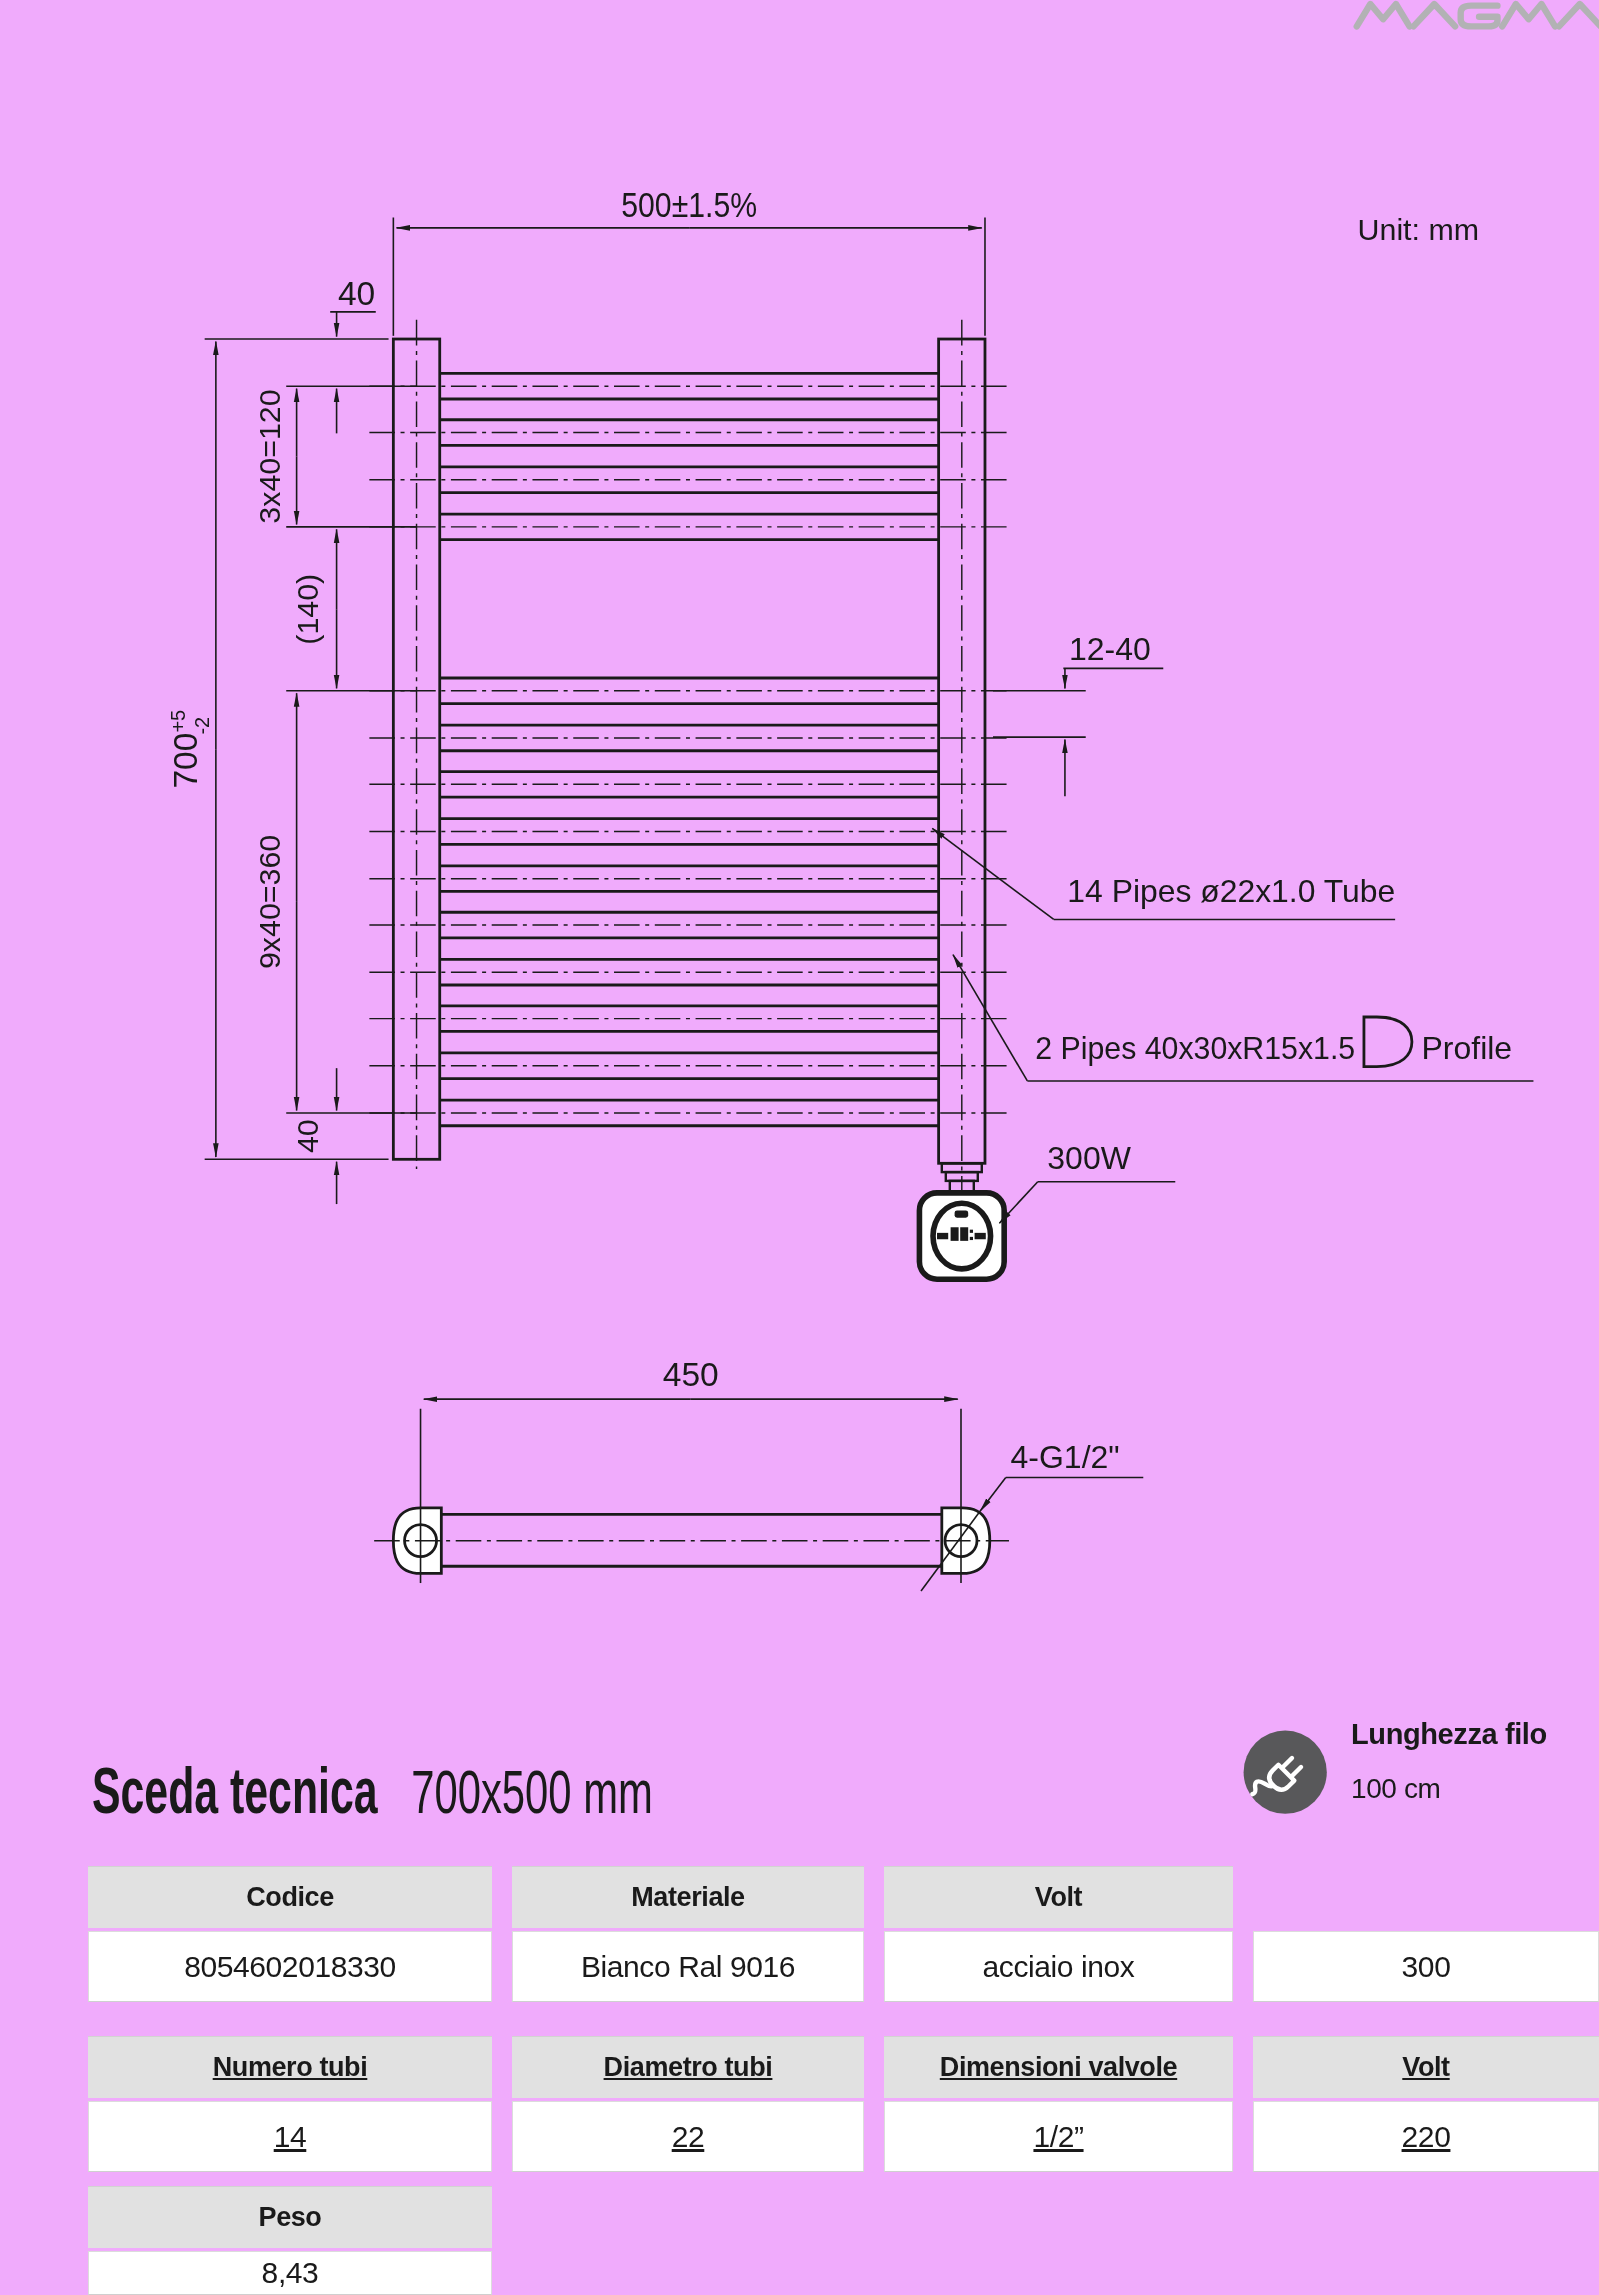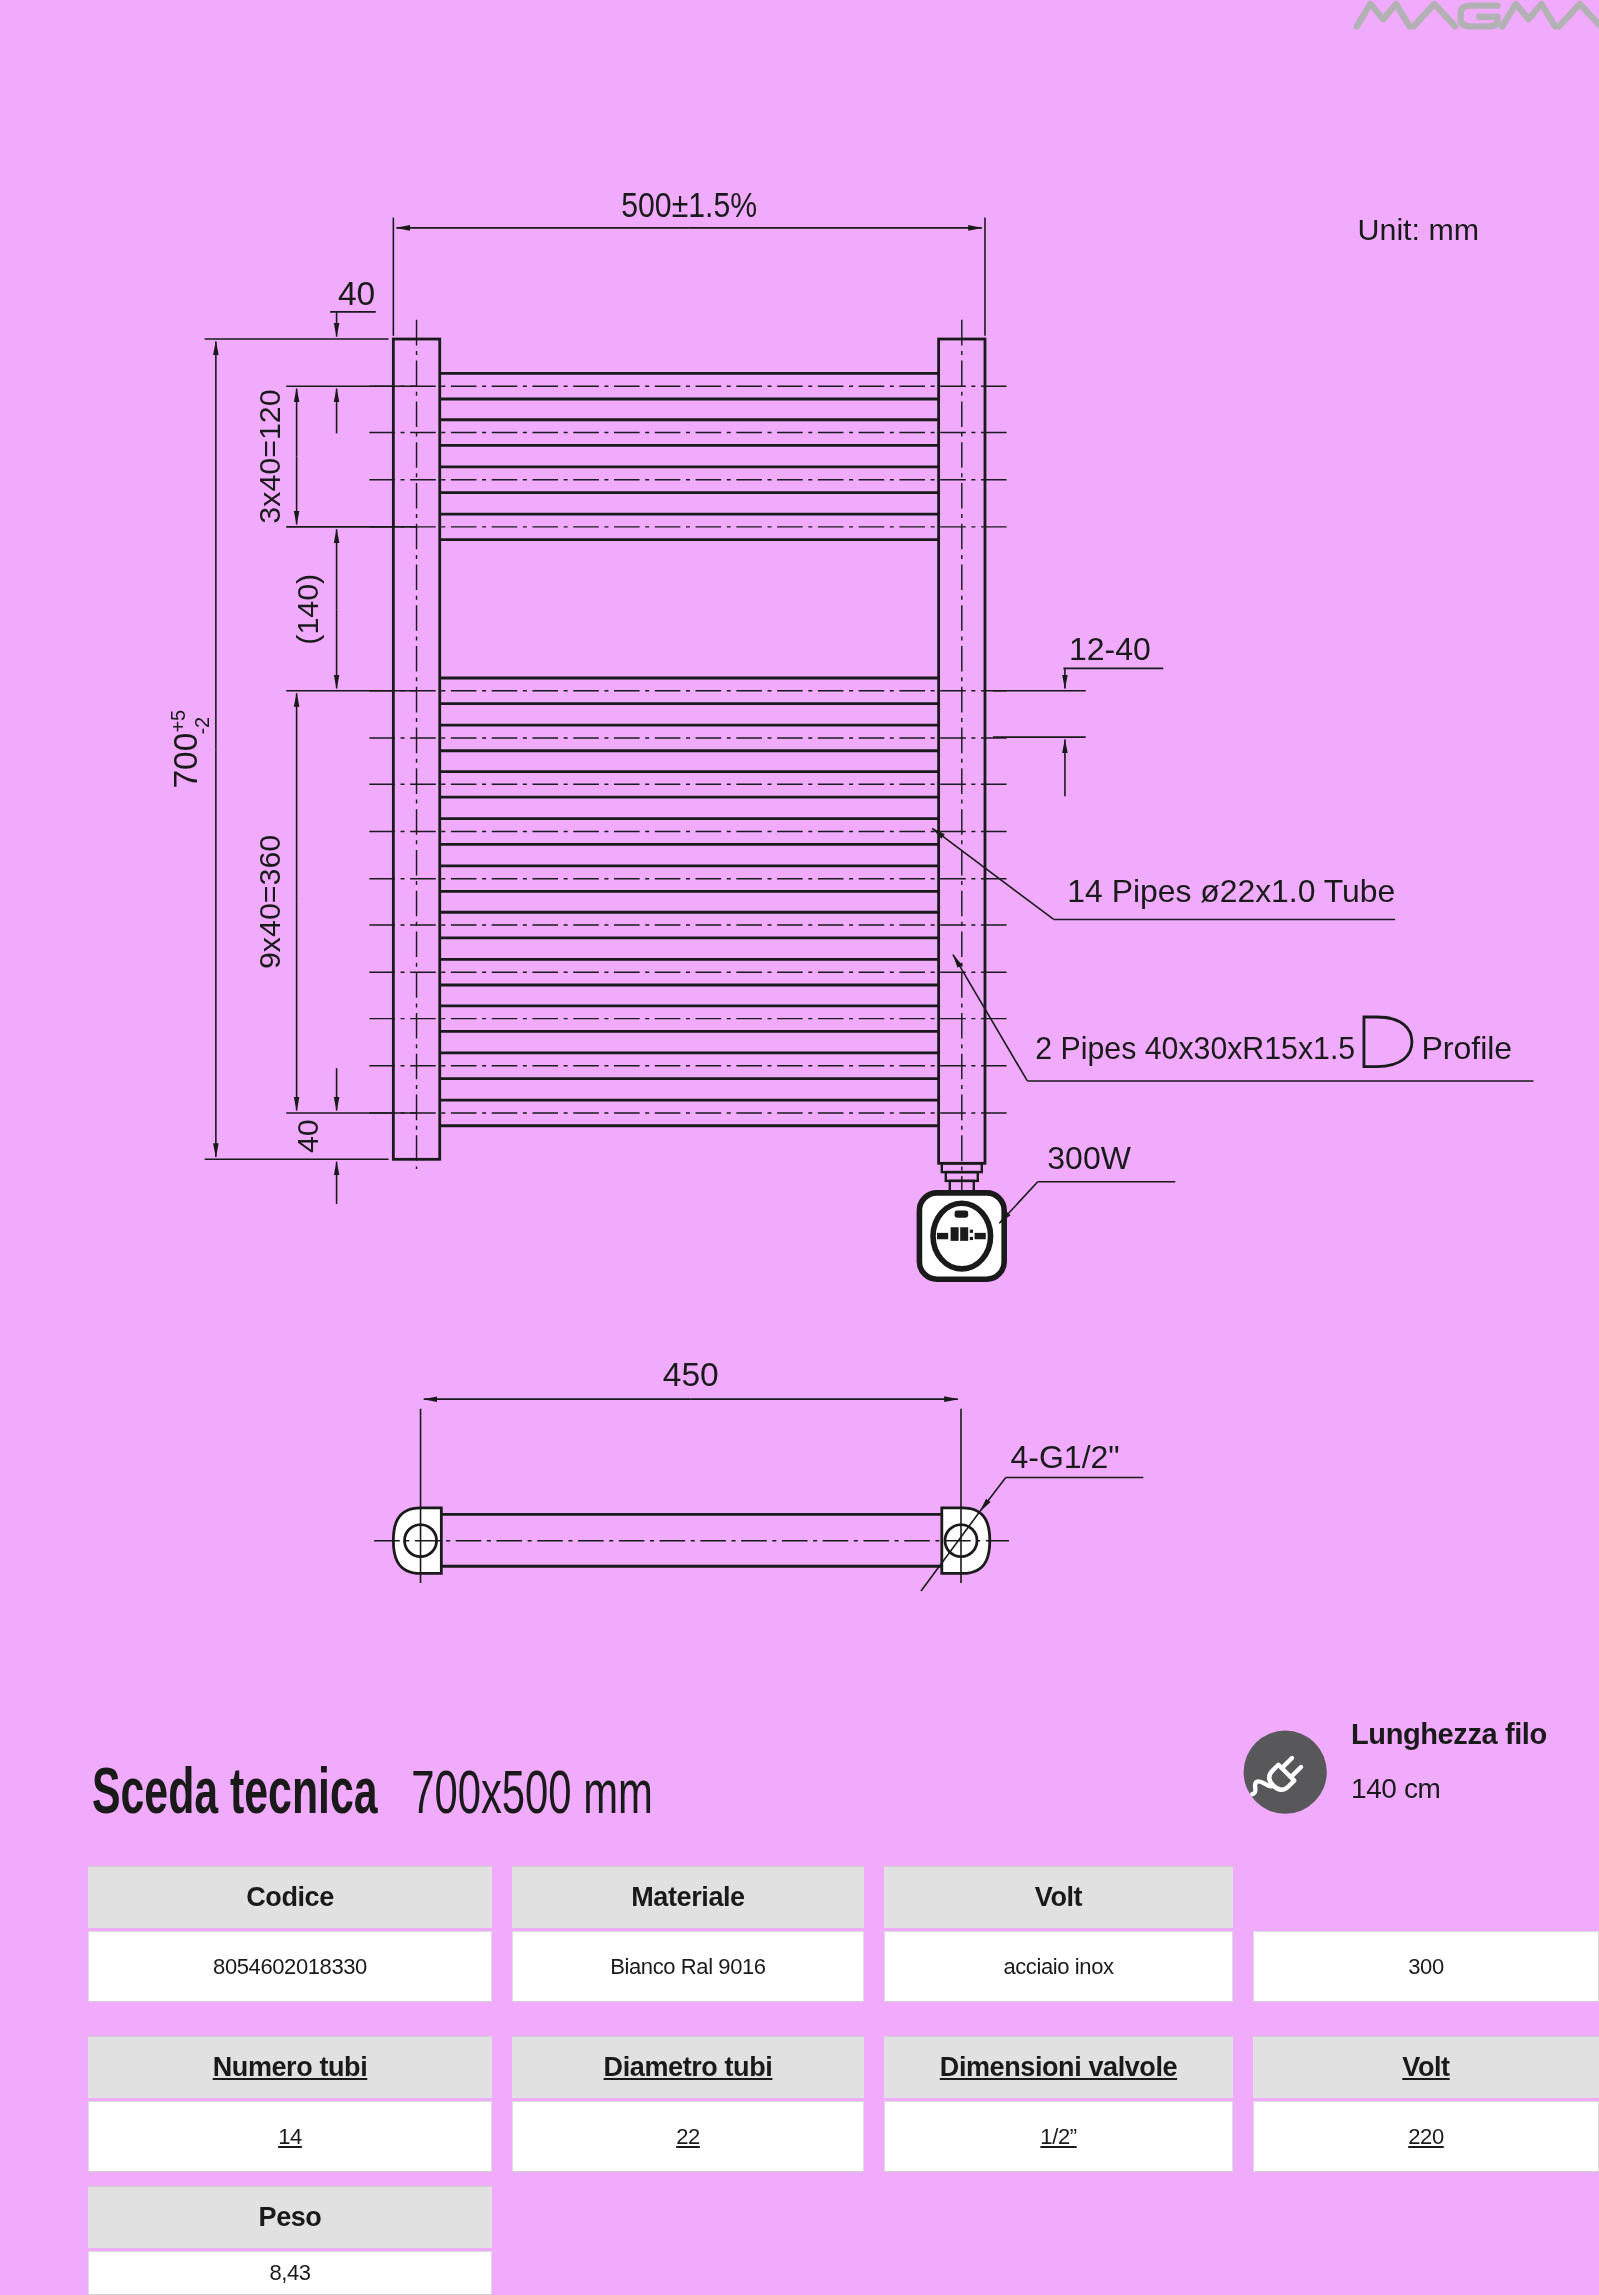--- a/index.html
+++ b/index.html
@@ -8,21 +8,21 @@
   svg text{font-family:"Liberation Sans",sans-serif;fill:#1a1a1a;}
   .dwg{position:absolute;left:0;top:0;}
   
   .tbl{position:absolute;left:88px;width:1460px;}
   .tgrid{display:grid;grid-template-columns:404px 352px 349px 346px;column-gap:20px;}
   .tgrid.single{grid-template-columns:404px;}
   .th{background:#e1e1e1;height:61px;display:flex;align-items:center;justify-content:center;
       font-weight:bold;font-size:27px;letter-spacing:-0.4px;border-top:0.8px solid #d2d2d2;}
   .trow{margin-top:3.2px;}
   .td{background:#fff;height:69px;display:flex;align-items:center;justify-content:center;
-      font-size:22px;letter-spacing:-0.4px;border:0.8px solid #dcdcdc;border-bottom:1.6px solid #cfcfcf;}
+      font-size:30px;letter-spacing:-0.4px;border:0.8px solid #dcdcdc;border-bottom:1.6px solid #cfcfcf;}
   .td.short{height:42px;}
   
   .cable-label{position:absolute;left:1351px;top:1718px;font-size:29px;font-weight:bold;letter-spacing:-0.4px;}
   .cable-value{position:absolute;left:1351px;top:1773px;font-size:28px;letter-spacing:-0.4px;}
 </style>
 </head>
 <body>
 
 <div class="page">
 
@@ -263,21 +263,21 @@
   <svg class="dwg" style="left:1242px;top:1729px;" width="88" height="88" viewBox="0 0 110 110">
     <circle cx="54" cy="54" r="52" fill="#58585a"></circle>
     <g transform="translate(54,56) rotate(45)" stroke="#ffffff" stroke-width="5.5" fill="none" stroke-linecap="round" stroke-linejoin="round">
       <line x1="-8" y1="-4" x2="-8" y2="-20"></line>
       <line x1="8" y1="-4" x2="8" y2="-20"></line>
       <path d="M-14,-2 L14,-2 L14,8 Q14,21 0,21 Q-14,21 -14,8 Z"></path>
       <path d="M0,21 C-2,29 -16,25 -18,32 C-20,39 -7,39 -11,47"></path>
     </g>
   </svg>
   <div class="cable-label">Lunghezza filo</div>
-  <div class="cable-value">140 cm</div>
+  <div class="cable-value">100 cm</div>
 
   <div class="tbl" style="top:1866px;">
     <div class="tgrid">
       <div class="th">Codice</div>
       <div class="th">Materiale</div>
       <div class="th">Volt</div>
     </div>
     <div class="tgrid trow">
       <div class="td">8054602018330</div>
       <div class="td">Bianco Ral 9016</div>

